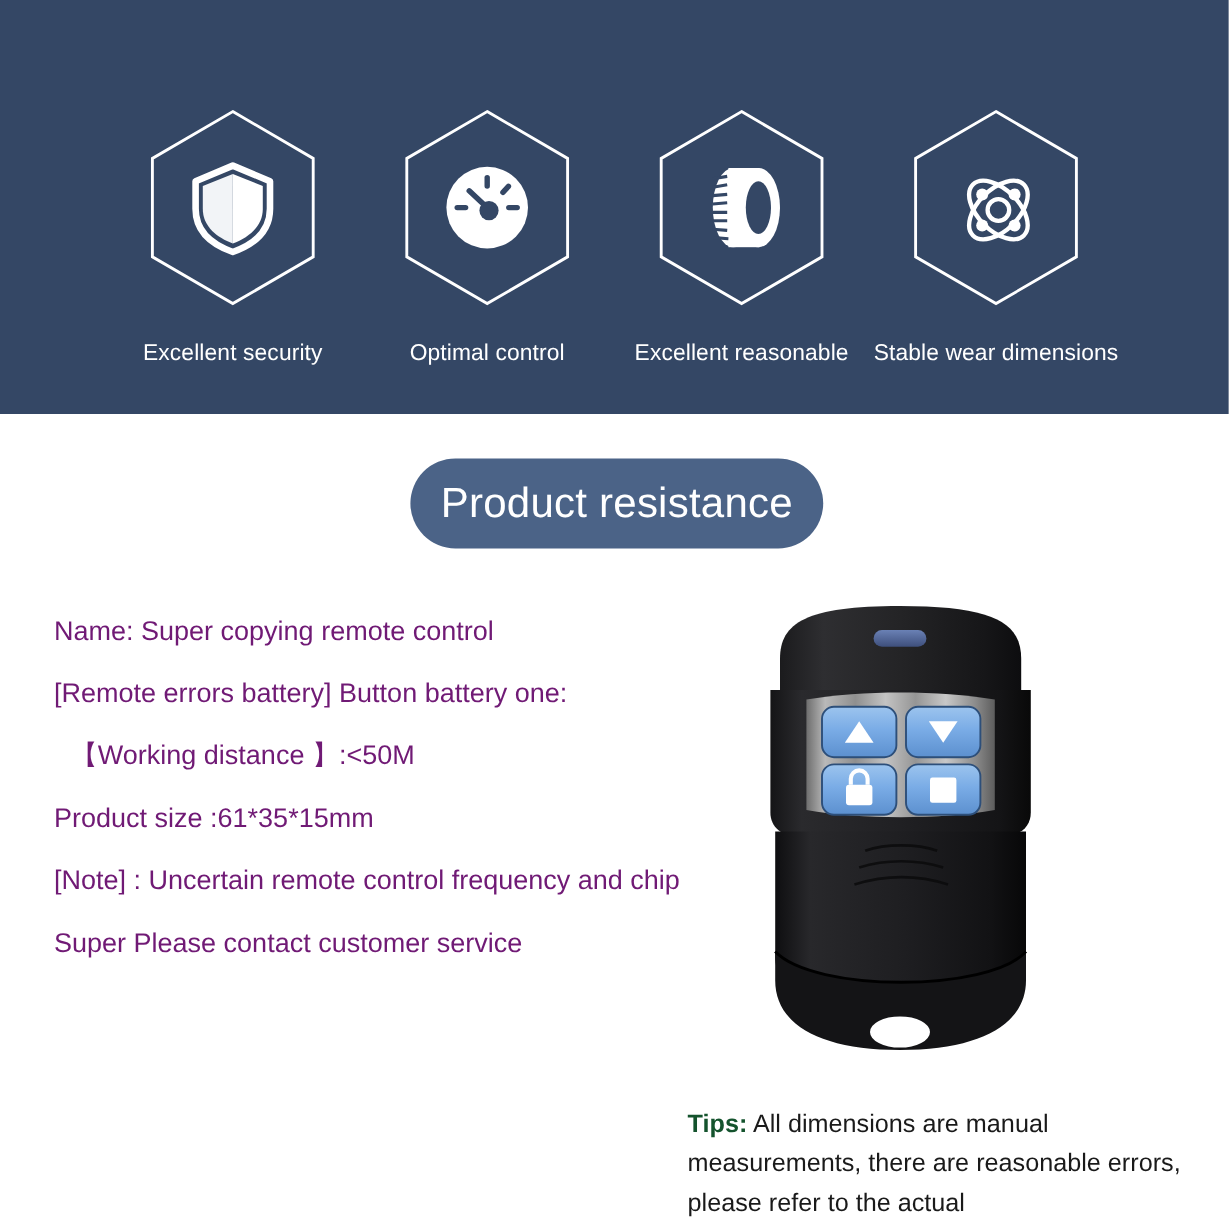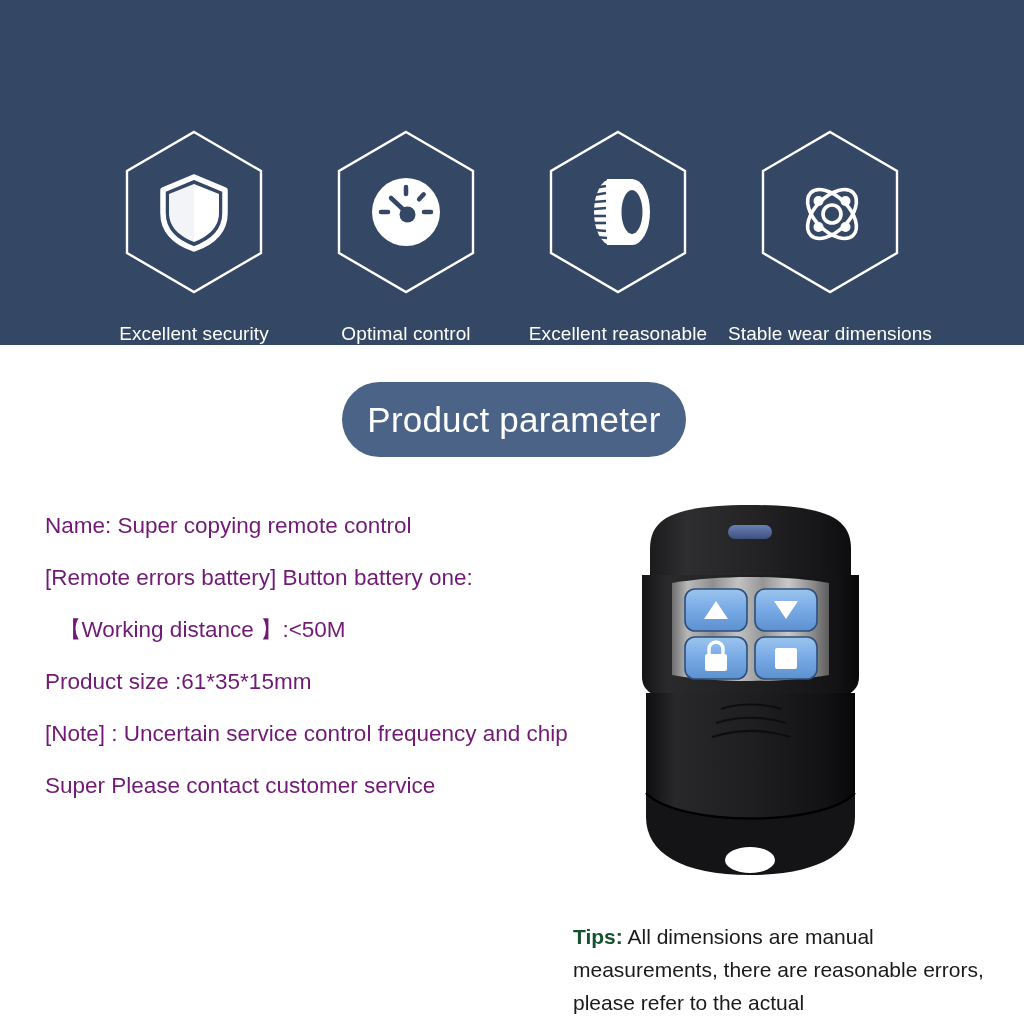--- a/index.html
+++ b/index.html
@@ -12,21 +12,21 @@
   }
   #page{position:relative;width:1024px;height:1024px;}
 
   
   .hero{
     position:absolute;left:0;top:0;width:1024px;height:345px;
     background:#344765;
   }
   .features{
     position:absolute;left:0;top:0;width:1024px;height:345px;
-    display:flex;align-items:flex-end;justify-content:center;
+    display:flex;align-items:center;justify-content:center;
     padding-top:48px;box-sizing:border-box;
   }
   .feature{
     width:212px;
     display:flex;flex-direction:column;align-items:center;
   }
   .hexwrap{
     width:150px;height:170px;position:relative;
     display:flex;align-items:center;justify-content:center;
   }
@@ -175,29 +175,29 @@
             </svg>
           </span>
         </div>
         <div class="feature-label">Stable wear dimensions</div>
       </div>
 
     </div>
   </div>
 
   <div class="title-pill">
-    <span>Product parameter</span>
+    <span>Product resistance</span>
   </div>
 
   <div class="specs">
     <div class="spec-line">Name: Super copying remote control</div>
     <div class="spec-line">[Remote errors battery] Button battery one:</div>
     <div class="spec-line indent">【Working distance 】:&lt;50M</div>
     <div class="spec-line">Product size :61*35*15mm</div>
-    <div class="spec-line">[Note] : Uncertain service control frequency and chip</div>
+    <div class="spec-line">[Note] : Uncertain remote control frequency and chip</div>
     <div class="spec-line">Super Please contact customer service</div>
   </div>
 
   <div class="remote">
     <svg width="245" height="393" viewBox="0 0 245 393">
       <defs>
         <linearGradient id="bodyTop" x1="0" y1="0" x2="1" y2="0">
           <stop offset="0%" stop-color="#1b1b1d"></stop>
           <stop offset="18%" stop-color="#2e2e31"></stop>
           <stop offset="50%" stop-color="#242426"></stop>

